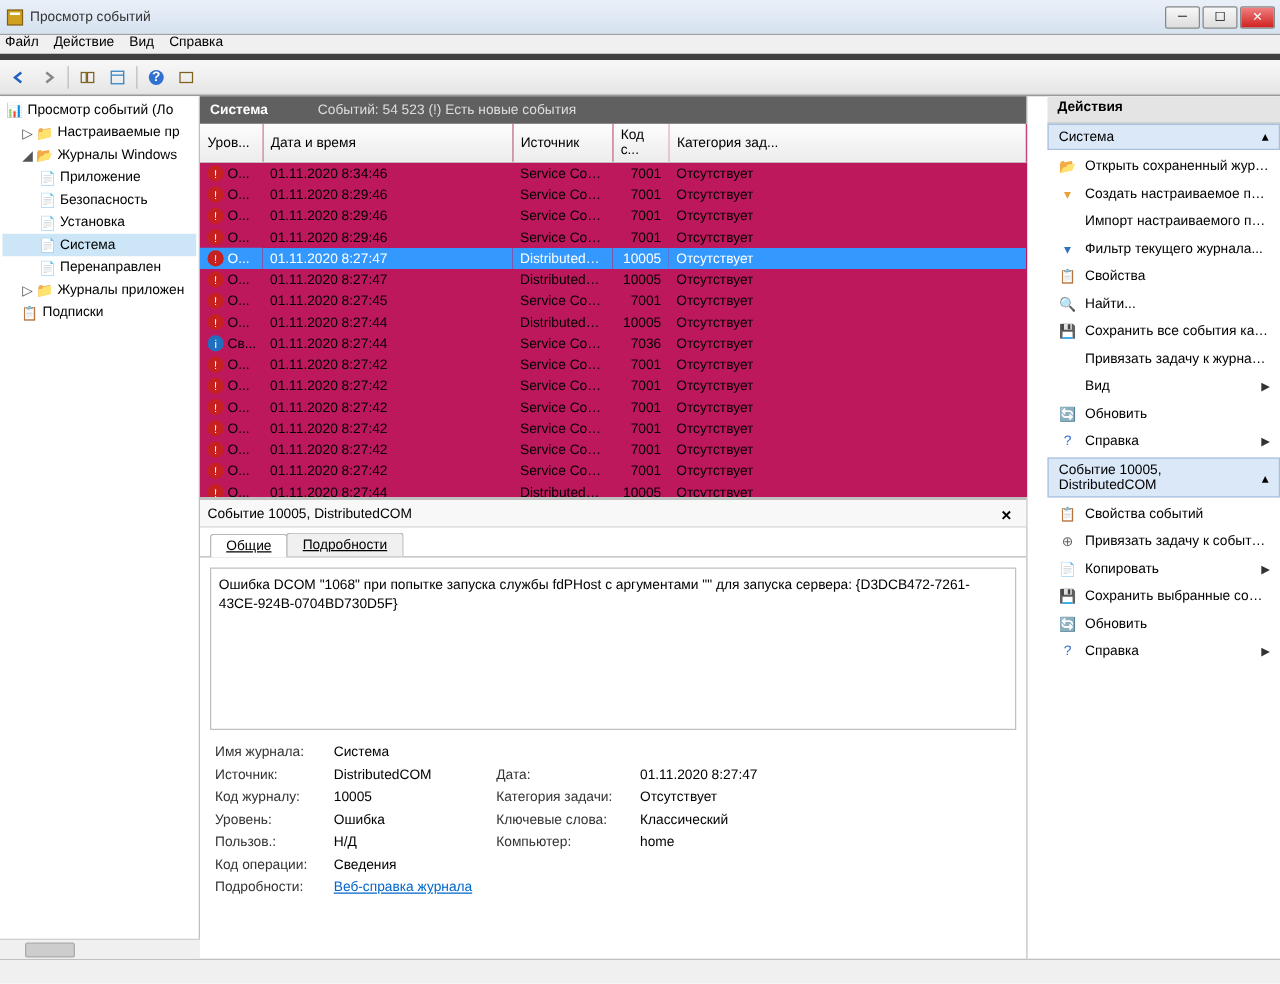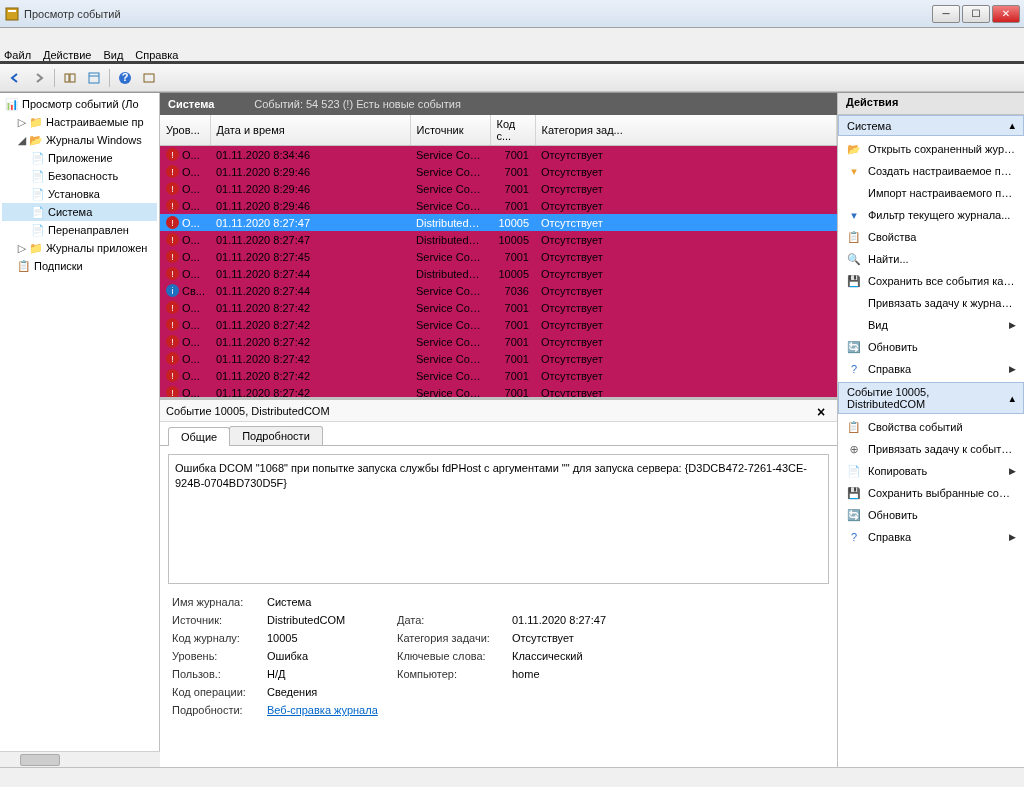--- a/index.html
+++ b/index.html
@@ -7,21 +7,21 @@
 
 
 .titlebar { height: 28px; background: linear-gradient(to bottom, #eaf0f8, #d6e2f0); display: flex; align-items: center; padding: 0 4px; border-bottom: 1px solid #a0a0a0; }
 .titlebar .icon { width: 16px; height: 16px; margin-right: 4px; }
 .titlebar .title { flex: 1; color: #333; }
 .titlebar .winbtns { display: flex; gap: 2px; }
 .titlebar .winbtn { width: 28px; height: 18px; border: 1px solid #888; border-radius: 2px; background: linear-gradient(#f8f8f8,#ddd); display: flex; align-items: center; justify-content: center; font-size: 10px; }
 .titlebar .winbtn.close { background: linear-gradient(#f08080,#d02020); color: #fff; }
 
 
-.menubar { height: 36px; display: flex; align-items: flex-end; padding: 0 4px; gap: 12px; background: #f0f0f0; border-bottom: 3px solid #404040; }
+.menubar { height: 20px; display: flex; align-items: flex-start; padding: 0 4px; gap: 12px; background: #f0f0f0; border-bottom: 5px solid #404040; }
 .menubar .mi { cursor: default; }
 
 
 .toolbar { height: 28px; background: linear-gradient(#f8f8f8,#e6e6e6); border-bottom: 1px solid #c0c0c0; display: flex; align-items: center; padding: 0 4px; gap: 2px; }
 .tbtn { width: 22px; height: 22px; border: 1px solid transparent; border-radius: 3px; display: flex; align-items: center; justify-content: center; }
 .tsep { width: 1px; height: 18px; background: #bbb; margin: 0 2px; }
 
 
 .main { flex: 1; display: flex; min-height: 0; border-top: 1px solid #999; }
 .tree { width: 160px; background: #fff; border-right: 1px solid #c0c0c0; overflow: auto; padding: 2px; }
@@ -44,30 +44,30 @@
 tbody td.lvl { display: flex; align-items: center; gap: 3px; }
 .eico { width: 13px; height: 13px; border-radius: 50%; display: inline-flex; align-items: center; justify-content: center; font-size: 9px; color: #fff; flex-shrink: 0; }
 .eico.err { background: #c62020; }
 .eico.info { background: #2070c0; }
 
 
 .detail { height: 370px; border-top: 3px solid #c0c0c0; display: flex; flex-direction: column; }
 .detailhdr { height: 22px; background: #f8f8f8; border-bottom: 1px solid #d8d8d8; display: flex; align-items: center; justify-content: space-between; padding: 0 6px; }
 .detailhdr .close { width: 14px; height: 14px; font-size: 14px; font-weight: bold; cursor: pointer; }
 .tabs { display: flex; padding: 4px 8px 0; gap: 0; border-bottom: 1px solid #b8b8b8; }
-.tab { padding: 3px 12px; border: 1px solid #b8b8b8; border-bottom: none; background: #f0f0f0; border-radius: 3px 3px 0 0; margin-right: -1px; }
+.tab { padding: 3px 12px; border: 1px solid #b8b8b8; border-bottom: none; background: #f0f0f0; border-radius: 3px 3px 0 0; margin-right: -1px; text-decoration: underline; }
 .tab.active { background: #fff; position: relative; top: 1px; }
 .tabbody { flex: 1; padding: 8px; overflow: auto; }
 .msgbox { border: 1px solid #c0c0c0; background: #fff; padding: 6px; height: 130px; overflow: auto; line-height: 1.4; }
 .props { margin-top: 12px; display: grid; grid-template-columns: 95px 130px 115px 1fr; row-gap: 6px; padding: 0 4px; }
 .props .lbl { color: #333; }
 .props a { color: #0066cc; text-decoration: underline; }
 
 
-.actions { width: 186px; background: #fff; display: flex; flex-direction: column; }
+.actions { width: 186px; background: #fff; display: flex; flex-direction: column; margin-left: 16px; }
 .actions .hdr { height: 22px; background: #e4e4e4; border-bottom: 1px solid #c0c0c0; padding: 3px 8px; font-weight: bold; }
 .actions .sect { background: #dbe8f8; border: 1px solid #a8c0e0; padding: 3px 8px; display: flex; justify-content: space-between; align-items: center; }
 .actions .alist { padding: 2px 0; }
 .actions .ai { display: flex; align-items: center; padding: 3px 8px; gap: 6px; cursor: default; }
 .actions .ai .aico { width: 16px; height: 16px; display: flex; align-items: center; justify-content: center; }
 .actions .ai .atxt { flex: 1; white-space: nowrap; overflow: hidden; text-overflow: ellipsis; }
 .actions .ai .arrow { color: #333; font-size: 9px; }
 
 
 .statusbar { height: 20px; background: #f0f0f0; border-top: 1px solid #c0c0c0; }

